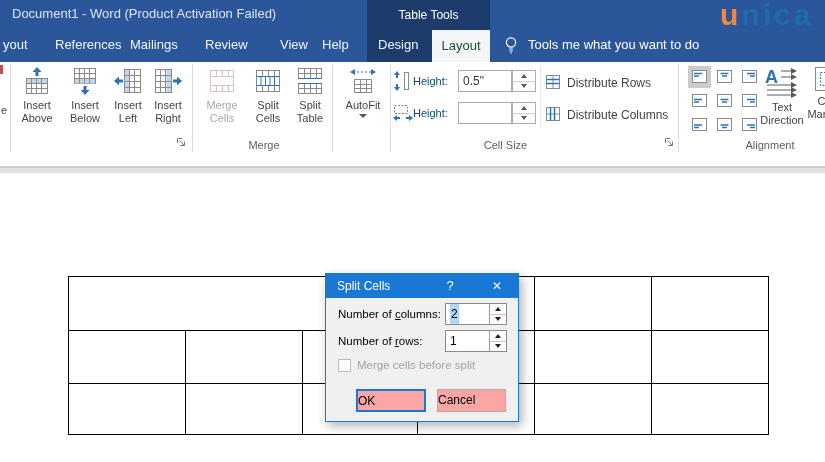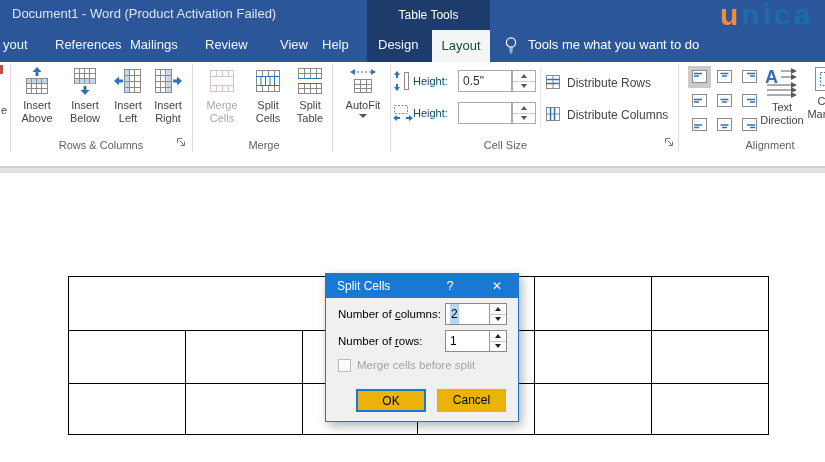--- a/index.html
+++ b/index.html
@@ -69,21 +69,21 @@
   .dfield{position:absolute;left:119px;width:62px;height:22px;background:#fff;border:1px solid #8a8a8a;box-sizing:border-box;}
   .dfield .dval{position:absolute;left:4px;top:0;line-height:20px;font-size:12px;}
   .dfield .dval.sel{background:#b5d6f2;padding:0 1px;}
   .dspin{position:absolute;right:0;top:0;width:16px;height:20px;border-left:1px solid #9a9a9a;background:#fdfdfd;display:flex;flex-direction:column;}
   .dspin .half{flex:1;display:flex;align-items:center;justify-content:center;}
   .dspin .half.top{border-bottom:1px solid #c8c8c8;}
   .dspin .tri-up{border-bottom-color:#222;}
   .dspin .tri-down{border-top-color:#222;}
   .dcheck{position:absolute;left:12px;top:85px;width:13px;height:13px;background:#fcfcfc;border:1px solid #bcbcbc;box-sizing:border-box;}
   .dchecklabel{position:absolute;left:31px;top:83px;line-height:16px;color:#a3a3a3;white-space:nowrap;}
-  .dbtn{position:absolute;top:115px;height:23px;background:#eab308;font-size:12px;text-align:center;line-height:20px;box-sizing:border-box;cursor:default;}
+  .dbtn{position:absolute;top:115px;height:23px;background:#fca5a5;font-size:12px;line-height:20px;box-sizing:border-box;cursor:default;}
   .dbtn.ok{left:30px;width:70px;border:2px solid #1878d4;}
   .dbtn.cancel{left:111px;width:69px;border:1px solid #adadad;line-height:21px;}
 </style>
 </head>
 <body>
 
 <div id="app">
 
   <div class="titlebar">
     <div class="doc-title">Document1 - Word (Product Activation Failed)</div>
@@ -162,21 +162,20 @@
       <span class="bicon">
         <svg width="30" height="30" viewBox="0 0 30 30">
             <path d="M29 15l-5-4.5v3h-4v3h4v3z" fill="#2e74b5"></path>
             <rect x="2.5" y="3.5" width="16" height="23" fill="#fff" stroke="#8a8a8a"></rect>
             <rect x="13.5" y="4" width="4.5" height="22" fill="#c3d6ec"></rect>
             <path d="M7.5 3.5v23M12.5 3.5v23M2.5 9.5h16M2.5 15.5h16M2.5 21.5h16" stroke="#8a8a8a" fill="none"></path>
           </svg>
       </span>
       <span class="blbl">Insert Right</span>
     </div>
-    <div class="grouplabel" style="left:10px;width:182px">Rows &amp; Columns</div>
     <span class="launcher" style="left:176px">
       <svg width="10" height="10" viewBox="0 0 10 10">
           <path d="M1.5 1.5H6M1.5 1.5V6" stroke="#777" fill="none"></path>
           <path d="M3.5 3.5l4.5 4.5M8.5 4.5v4h-4" stroke="#777" fill="none"></path>
         </svg>
     </span>
 
     <div class="bigbtn disabled" style="left:198px;width:48px">
       <span class="bicon">
         <svg width="30" height="30" viewBox="0 0 30 30">

